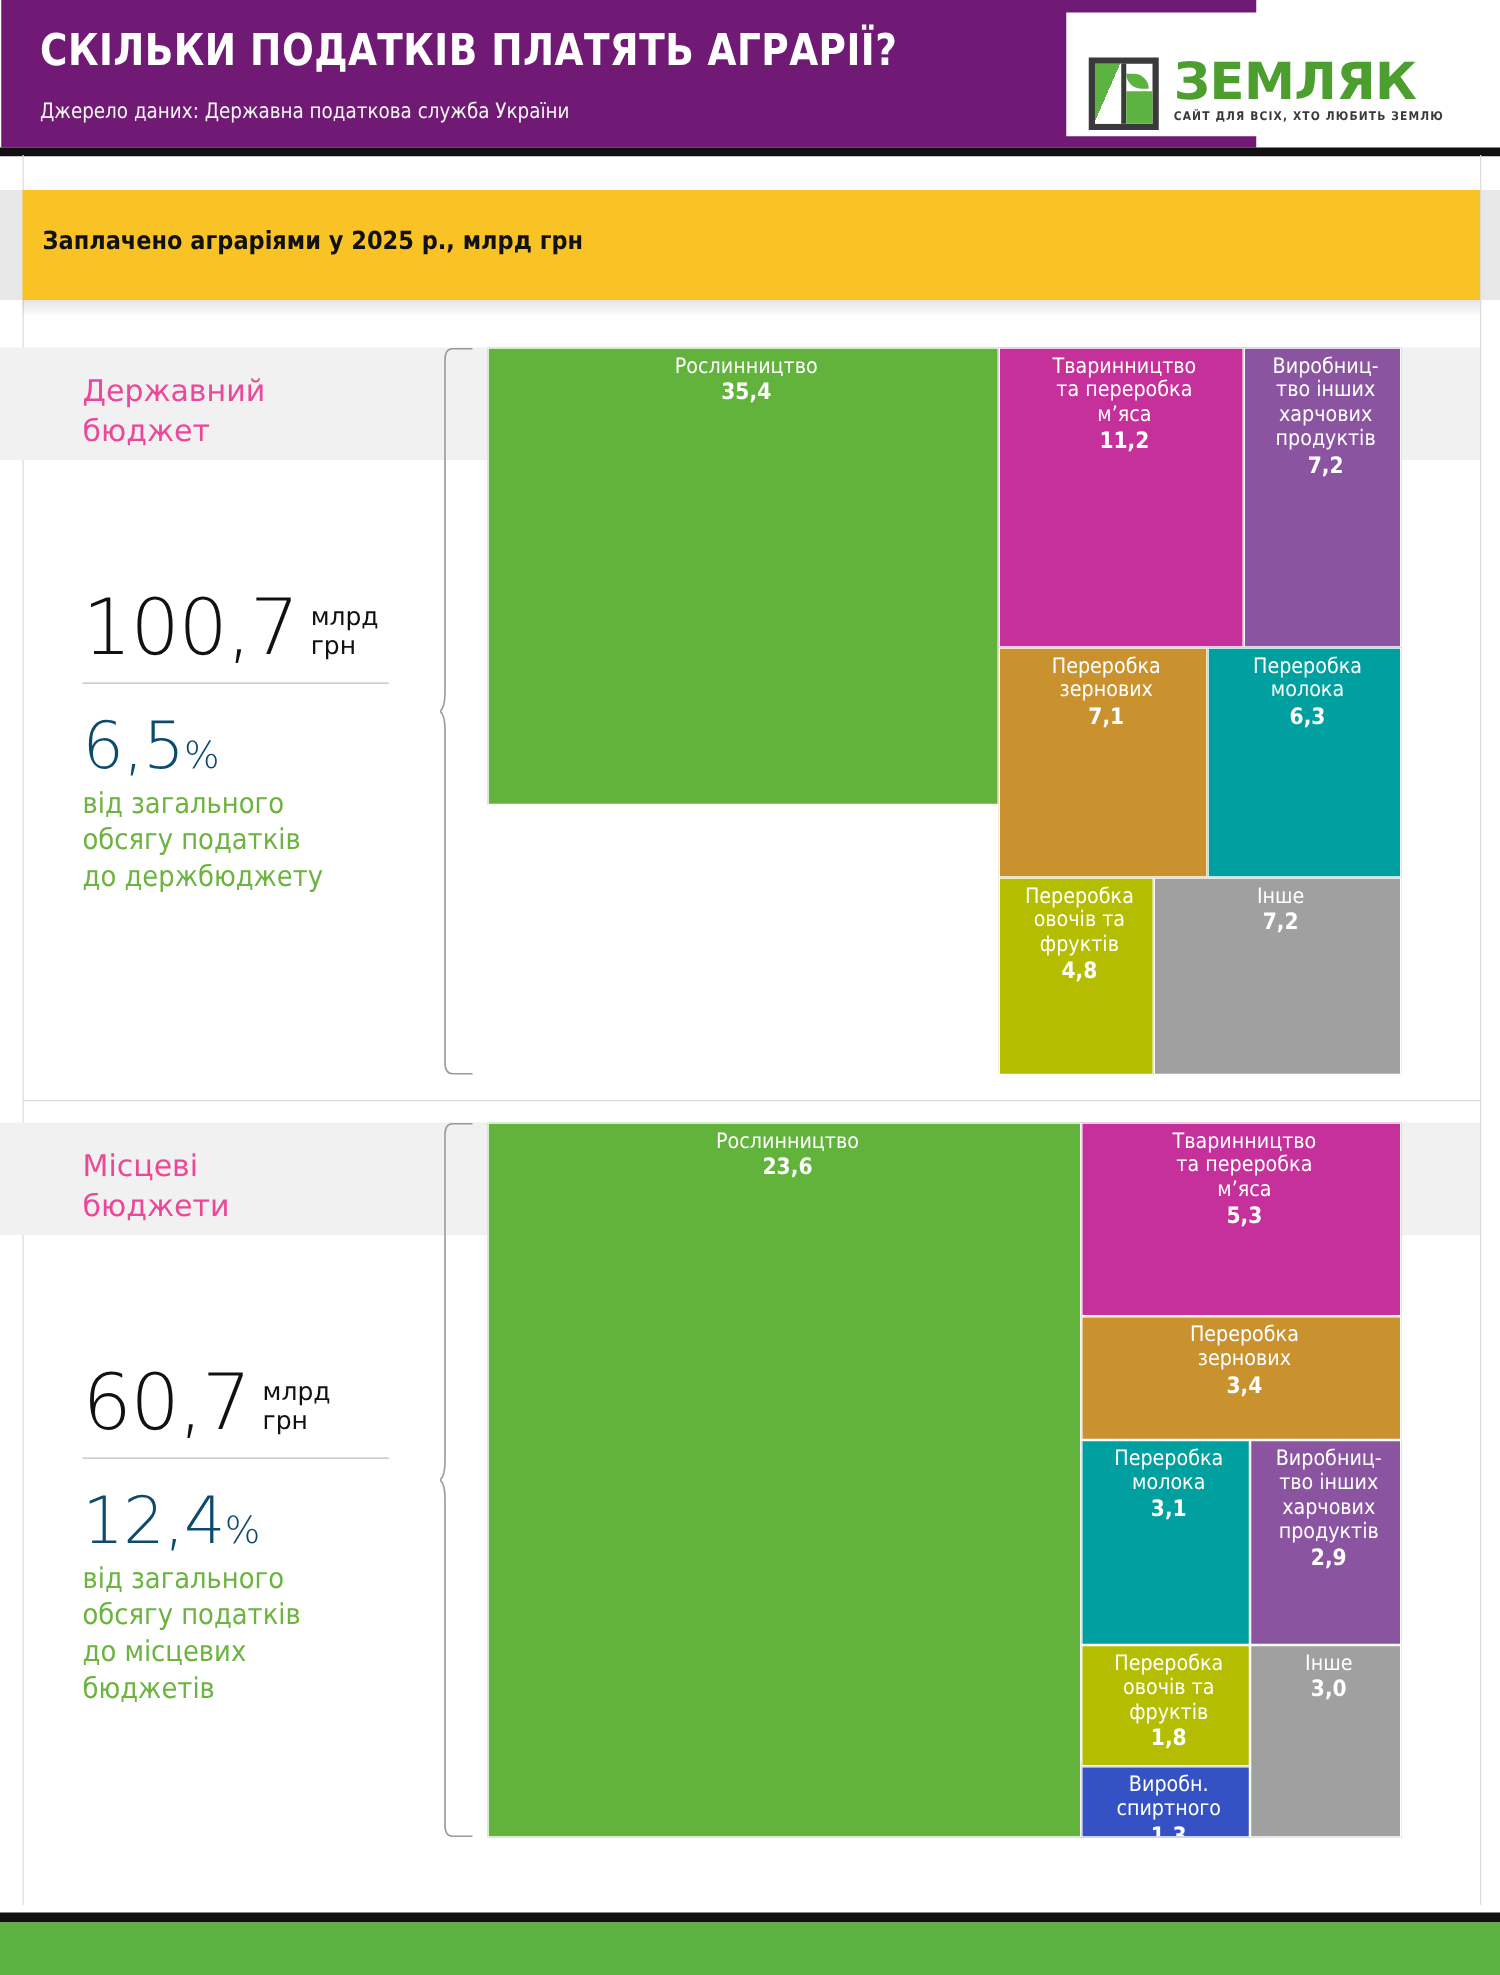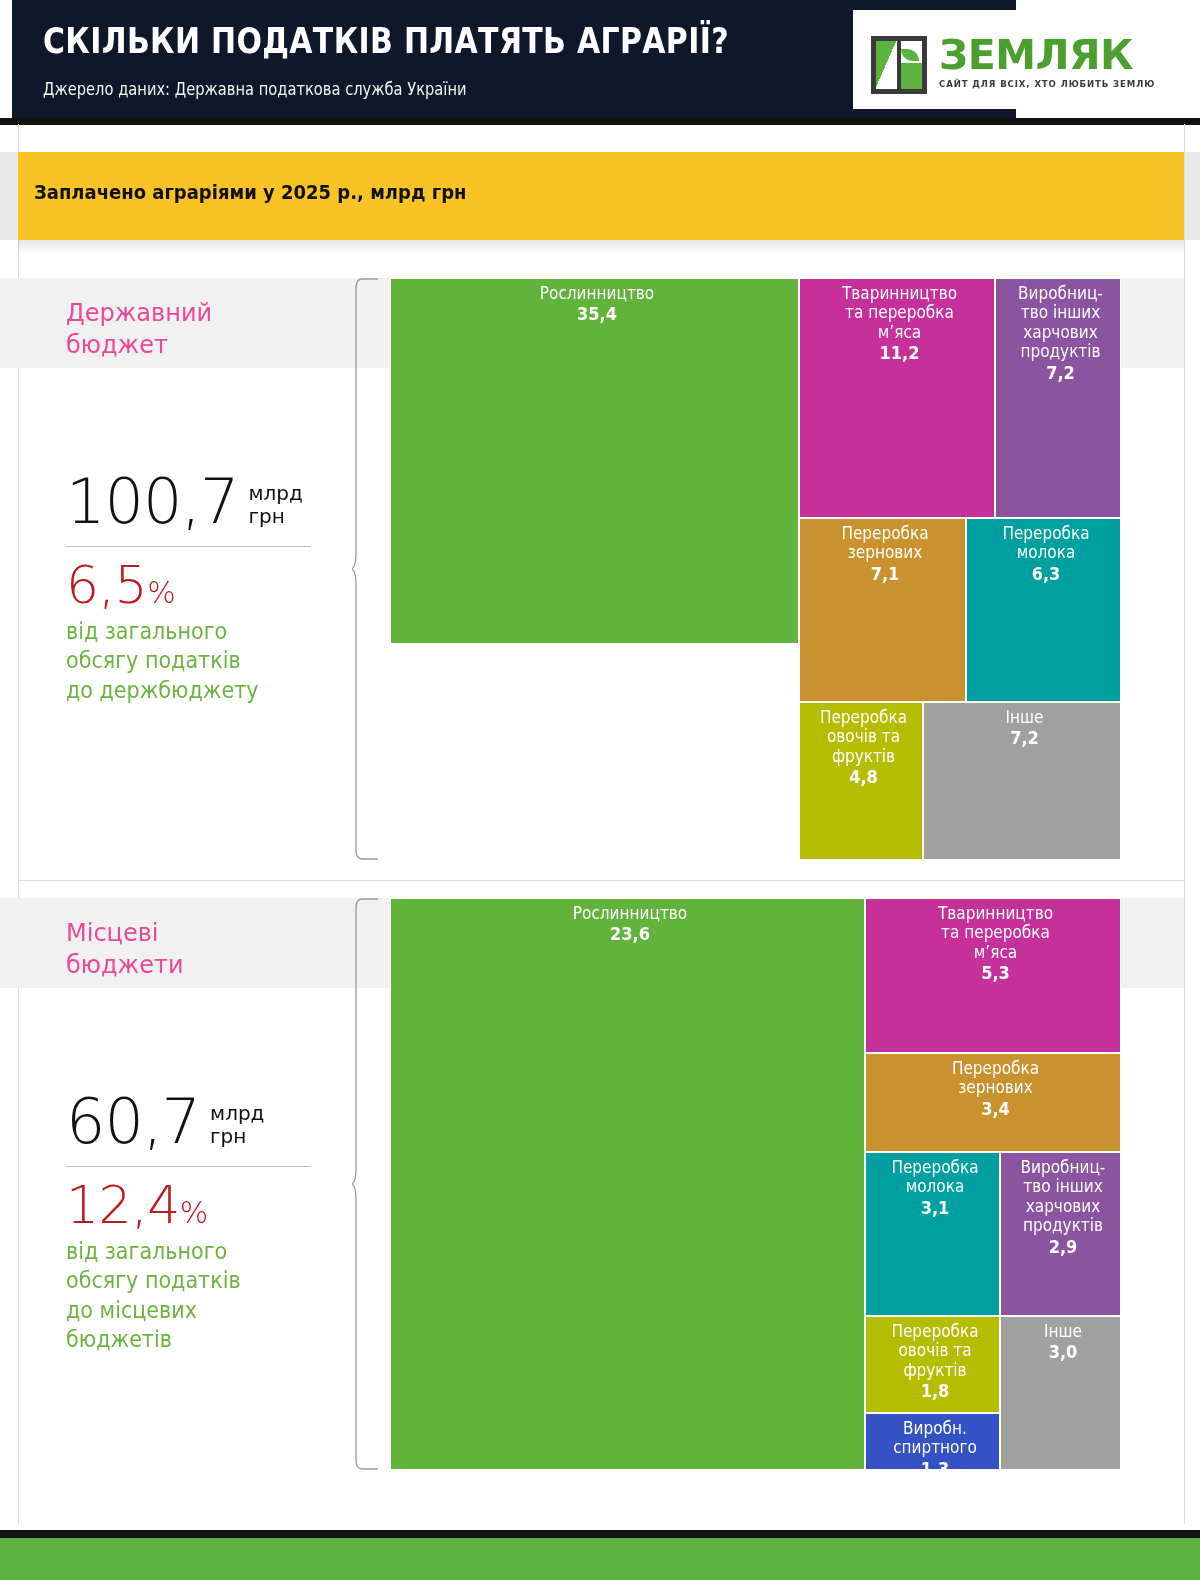--- a/index.html
+++ b/index.html
@@ -21,23 +21,23 @@
     height: 1400px;
     background: #dcdcdc;
     z-index: 1;
   }
   .rule-left  { left: 18px; }
   .rule-right { left: 1184px; }
 
   
   .header {
     position: absolute;
-    left: 12px; top: 0;
+    left: 1px; top: 0;
     width: 1004px; height: 118px;
-    background: #0f172a;
+    background: #701a75;
   }
   .header-title {
     position: absolute;
     left: 31px; top: 21px;
     font-family: "DejaVu Sans Condensed", "Liberation Sans Narrow", "Liberation Sans", sans-serif;
     font-size: 35px;
     font-weight: bold;
     letter-spacing: 0.4px;
     color: #ffffff;
     white-space: nowrap;
@@ -63,21 +63,21 @@
 
   
   .logo-box {
     position: absolute;
     left: 853px; top: 10px;
     width: 331px; height: 99px;
     background: #ffffff;
   }
   .logo-inner {
     position: absolute;
-    left: 18px; top: 26px;
+    left: 18px; top: 36px;
     width: 295px; height: 64px;
     display: flex;
     align-items: flex-start;
   }
   .logo-mark {
     width: 56px; height: 58px;
     border: 5px solid #3a3a3a;
     position: relative;
     flex: 0 0 auto;
     background: #ffffff;
@@ -216,23 +216,23 @@
   }
   .stat-hr {
     margin-top: 16px;
     width: 245px; height: 1px;
     background: #bdbdbd;
   }
   .pct {
     font-family: "DejaVu Sans", sans-serif;
     font-size: 52px;
     font-weight: 300;
-    color: #b91c1c;
+    color: #0c4a6e;
     line-height: 1;
-    margin-top: 12px;
+    margin-top: 24px;
     letter-spacing: -0.5px;
   }
   .pct .sym { font-size: 30px; }
   .pct-desc {
     font-family: "DejaVu Sans Condensed", "Liberation Sans Narrow", "Liberation Sans", sans-serif;
     font-size: 23px;
     color: #6CB33F;
     line-height: 1.28;
     margin-top: 6px;
     white-space: pre-line;

